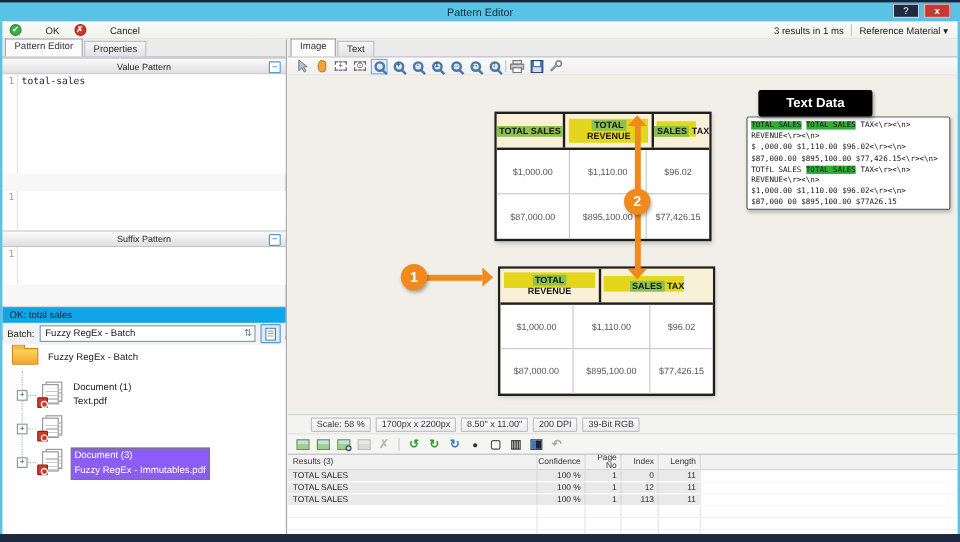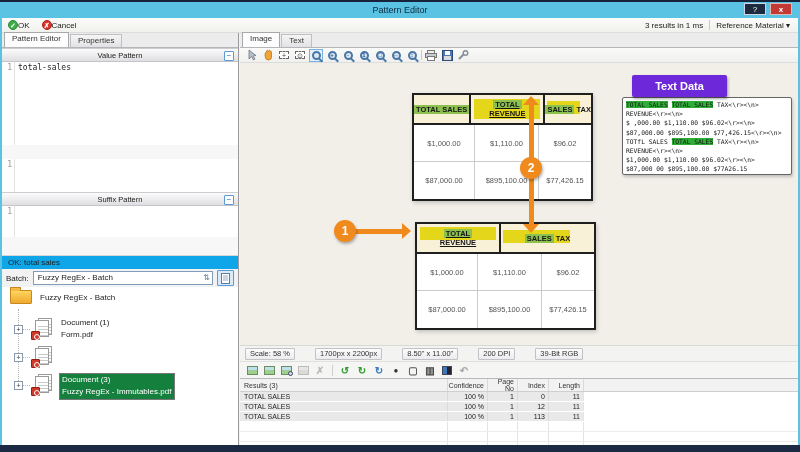--- a/index.html
+++ b/index.html
@@ -17,21 +17,21 @@
   .btn-help { right:34px; background:#1e2a40; }
   .btn-close { right:8px; background:#c23a33; border-color:#e2b6b2; font-weight:bold; }
   .edge-l,.edge-r { position:absolute; top:18px; bottom:0; width:2px; background:#5ac2e2; }
   .edge-l{left:0;} .edge-r{right:0;}
   .chrome-bottom { position:absolute; left:0; right:0; bottom:0; height:7px; background:#1c2a44; }
 
   
   .toolbar { position:absolute; top:18px; left:2px; right:2px; height:15px;
     background:linear-gradient(#fbfbfa,#f1f1ee); border-bottom:1px solid #dcdcda;
     display:flex; align-items:center; font-size:8px; color:#222; }
-  .tb-btn { display:flex; align-items:center; gap:0; padding:0 6px; height:100%; cursor:default; }
+  .tb-btn { display:flex; align-items:center; gap:20px; padding:0 6px; height:100%; cursor:default; }
   .ico-circle { width:10px; height:10px; border-radius:50%; color:#fff; font-size:7px;
     line-height:10px; text-align:center; font-weight:bold; }
   .ico-ok { background:#3fae49; border:1px solid #2d8a36; }
   .ico-cancel { background:#d9342b; border:1px solid #a8251e; }
   .tb-right { margin-left:auto; display:flex; align-items:center; gap:6px; padding-right:8px; }
   .tb-sep { width:1px; height:10px; background:#c9c9c9; }
 
   
   .left-panel { position:absolute; top:33px; left:2px; width:237px; bottom:7px;
     background:#f7f7f7; border-right:1px solid #9b9b9f; }
@@ -78,21 +78,21 @@
   .docstack .page { position:absolute; width:14px; height:17px; background:#fff; border:1px solid #9a9a9a;
     background-image:repeating-linear-gradient(#fff 0 2px,#c9c9c9 2px 3px); background-size:10px 100%;
     background-position:2px 3px; background-repeat:no-repeat; }
   .docstack .p1 { left:5px; top:0; } .docstack .p2 { left:2px; top:2px; }
   .pdf-badge { position:absolute; left:-2px; bottom:-3px; width:9px; height:9px; background:#d03a2a;
     border:1px solid #8e1f14; border-radius:1px; }
   .pdf-badge::after { content:""; position:absolute; left:2px; top:2px; width:4px; height:4px;
     border:1px solid #fff; border-radius:50%; }
   .doc-lines { position:absolute; left:57px; top:2px; font-size:8px; line-height:12px; color:#222;
     display:inline-block; padding:0 3px 1px 2px; }
-  .doc-lines.selected { background:#15803d; color:#fff; border:1px solid #777; }
+  .doc-lines.selected { background:#8b5cf6; color:#fff; border:1px solid #777; }
 
   
   .right-panel { position:absolute; top:33px; left:240px; right:2px; bottom:7px; background:#fff; }
   .rp-toolbar { position:absolute; top:15px; left:0; right:0; height:15px;
     background:linear-gradient(#fafaf8,#f0f0ee); border-bottom:1px solid #ddd;
     display:flex; align-items:center; gap:2px; padding-left:5px; }
   .ticon { width:14px; height:13px; display:flex; align-items:center; justify-content:center; }
   .ticon.sel { border:1px solid #7ab0e0; background:#e4f0fb; }
   .mag { position:relative; width:9px; height:9px; border:2px solid #4a77a8; border-radius:50%; background:#dce9f5; }
   .mag::after { content:""; position:absolute; right:-4px; bottom:-3px; width:5px; height:2px;
@@ -103,21 +103,21 @@
     text-align:center; color:#444; background:#fff; }
 
   
   .canvas { position:absolute; top:30px; left:0; right:0; height:282px; background:#f2efe9; overflow:hidden; }
   .doc-table { position:absolute; width:181px; background:#fff; border:2px solid #1f1f1f;
     box-shadow:1px 2px 4px rgba(0,0,0,.18); }
   .thead { display:flex; height:30px; background:#f8f1d7; border-bottom:2px solid #1f1f1f; }
   .hcell { position:relative; display:flex; flex-direction:column; align-items:center; justify-content:center;
     font-weight:bold; font-size:7.5px; line-height:9px; color:#151515; border-right:2px solid #1f1f1f; }
   .hcell:last-child { border-right:none; flex:1; }
-  .hcell.c0 { width:61px; } .hcell.c1 { width:84px;text-decoration:underline; }
+  .hcell.c0 { width:61px; } .hcell.c1 { width:84px; }
   .hline { position:relative; z-index:1; white-space:pre; }
   .band { position:absolute; background:#e4d71b; z-index:0; }
   .band.full { left:3px; right:3px; top:4px; bottom:4px; }
   .band.top  { left:3px; right:3px; top:3px; height:13px; }
   .band.left { left:2px; width:72%; top:6px; height:13px; }
   .hl-green { background:#8dc14f; padding:0 2px; }
   .trow { display:flex; height:37px; border-bottom:1px solid #cbcbcb; }
   .trow:last-child { border-bottom:none; }
   .bcell { display:flex; align-items:center; justify-content:center; font-size:7.5px; color:#555;
     border-right:1px solid #cbcbcb; }
@@ -132,33 +132,33 @@
   .arrow-shaft { position:absolute; background:#f18a1c; z-index:4; }
   #a1-shaft { left:112px; top:166px; width:50px; height:5px; }
   #a1-head { position:absolute; left:162px; top:160px; width:0; height:0; z-index:4;
     border-left:9px solid #f18a1c; border-top:8px solid transparent; border-bottom:8px solid transparent; }
   #a2-shaft { left:289px; top:42px; width:5px; height:120px; }
   #a2-head-up { position:absolute; left:283px; top:33px; width:0; height:0; z-index:4;
     border-bottom:9px solid #f18a1c; border-left:8px solid transparent; border-right:8px solid transparent; }
   #a2-head-down { position:absolute; left:283px; top:161px; width:0; height:0; z-index:4;
     border-top:9px solid #f18a1c; border-left:8px solid transparent; border-right:8px solid transparent; }
 
-  .td-label { position:absolute; left:392px; top:12px; width:95px; height:22px; background:#6d28d9;
+  .td-label { position:absolute; left:392px; top:12px; width:95px; height:22px; background:#000000;
     color:#fff; font-weight:bold; font-size:11px; display:flex; align-items:center; justify-content:center;
     border-radius:2px; box-shadow:1px 2px 3px rgba(0,0,0,.35); z-index:6; }
   .td-box { position:absolute; left:382px; top:34px; width:170px; height:78px; background:#fff;
     border:1px solid #666; border-radius:2px; padding:2px 3px; z-index:5;
     font-family:"DejaVu Sans Mono", monospace; font-size:6.3px; line-height:9.2px; color:#141414;
     box-shadow:1px 2px 3px rgba(0,0,0,.2); }
   .tline { white-space:pre; }
   .tdhl { background:#2fae37; }
 
   
   .scalebar { position:absolute; top:312px; left:0; right:0; height:16px; background:#f3f3f1;
-    border-top:1px solid #d8d8d6; display:flex; align-items:center; padding-left:5px; gap:20px; }
+    border-top:1px solid #d8d8d6; display:flex; align-items:center; padding-left:19px; gap:4px; }
   .seg { border:1px solid #c2c2c6; background:linear-gradient(#fcfcfc,#ececef); height:12px;
     padding:0 4px; font-size:7.5px; display:flex; align-items:center; border-radius:1px; color:#333; }
   .editbar { position:absolute; top:328px; left:0; right:0; height:17px; background:#f5f5f3;
     border-top:1px solid #e0e0de; display:flex; align-items:center; gap:3px; padding-left:5px; }
   .pic { width:11px; height:9px; border:1px solid #6b8f5a;
     background:linear-gradient(180deg,#bfe0ef 0 40%,#9fcf8f 40% 100%); position:relative; }
   .pic.dis { filter:grayscale(1); opacity:.5; }
   .pic .dot { position:absolute; right:-2px; bottom:-2px; width:5px; height:5px; border:1px solid #446;
     border-radius:50%; background:#cde; }
   .glyph { font-size:10px; line-height:13px; font-weight:bold; }
@@ -276,21 +276,21 @@
           <div class="tree-item" style="top: 28px;">
             <div class="hstub"></div>
             <div class="expander">+</div>
             <div class="docstack">
               <div class="page p1"></div>
               <div class="page p2"></div>
               <div class="pdf-badge"></div>
             </div>
             <div class="doc-lines">
               <div>Document (1)</div>
-              <div>Form.pdf</div>
+              <div>Text.pdf</div>
             </div>
           </div>
           <div class="tree-item" style="top: 56px;">
             <div class="hstub"></div>
             <div class="expander">+</div>
             <div class="docstack">
               <div class="page p1"></div>
               <div class="page p2"></div>
               <div class="pdf-badge"></div>
             </div>

